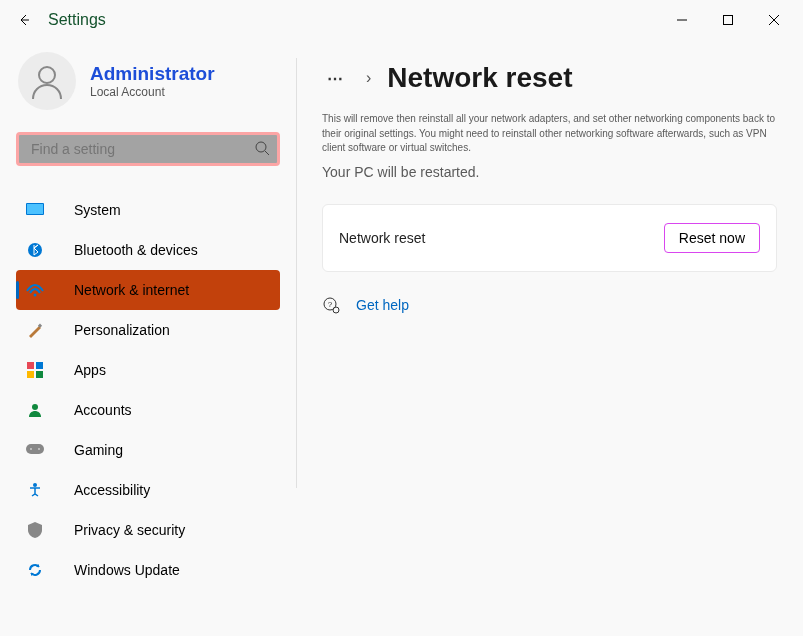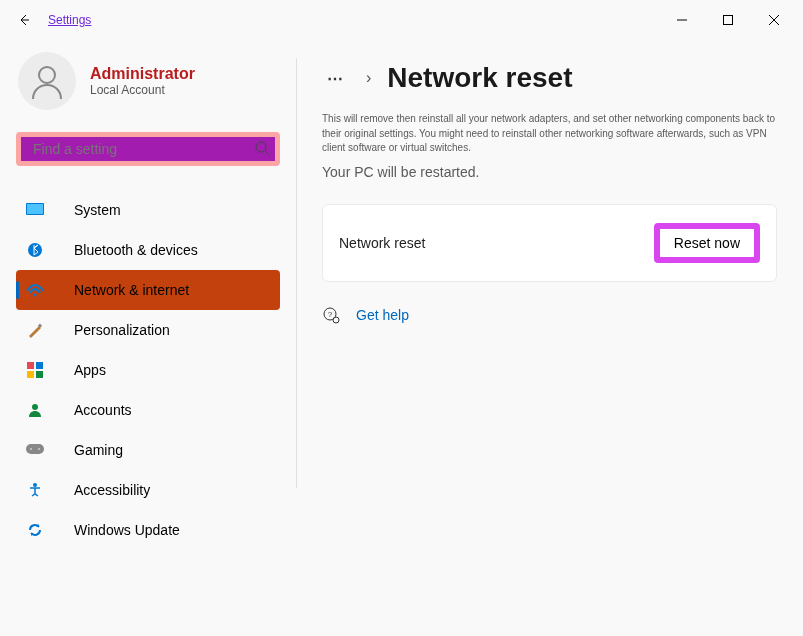--- a/index.html
+++ b/index.html
@@ -1,38 +1,38 @@
 <!DOCTYPE html>
 <html><head>
 <meta charset="utf-8">
 <style>
 * { box-sizing: border-box; margin: 0; padding: 0; font-family: "Segoe UI", sans-serif; }
 body { width: 803px; height: 636px; background: #f9f9f9; overflow: hidden; position: relative; }
 
 
 .titlebar { height: 40px; display: flex; align-items: center; padding: 0 6px; }
 .back-btn { width: 36px; height: 36px; display:flex; align-items:center; justify-content:center; border-radius:4px; cursor:pointer; }
-.app-title { font-size:12px; margin-left:6px; color:#6d28d9;text-decoration:underline; }
+.app-title { font-size:16px; margin-left:6px; color:#14532d; }
 .win-controls { margin-left:auto; display:flex; }
 .win-btn { width:46px; height:30px; display:flex; align-items:center; justify-content:center; cursor:pointer; }
 
 
 .content { display:flex; height: calc(636px - 40px); }
 .sidebar { width: 296px; padding: 12px 0 0 16px; position: relative; }
 .main { flex:1; padding: 14px 26px 0 26px; overflow:auto; position: relative; }
 
 
 .account { display:flex; align-items:center; gap:14px; margin-bottom:22px; padding-left:2px;}
 .avatar { width:58px; height:58px; border-radius:50%; background:#ececec; display:flex; align-items:center; justify-content:center; }
-.acct-name { font-size:16px; font-weight:600; color:#b91c1c; }
+.acct-name { font-size:19px; font-weight:600; color:#1d4ed8; }
 .acct-sub { font-size:12px; color:#555; }
 
 
 .search-wrap { position:relative; width:264px; margin-bottom:24px; }
-.search { width:100%; height:34px; border:5px solid #fca5a5; border-radius:4px; padding:0 34px 0 12px; font-size:14px; background:#a21caf; outline:none; }
+.search { width:100%; height:34px; border:3px solid #fca5a5; border-radius:4px; padding:0 34px 0 12px; font-size:14px; background:#a3a3a3; outline:none; }
 .search-icon { position:absolute; right:10px; top:8px; }
 
 
 .nav { list-style:none; }
 .nav-item { height:40px; display:flex; align-items:center; gap:30px; padding:0 0 0 10px; border-radius:4px; cursor:pointer; position:relative; width:264px; }
 .nav-item.selected { background:#c2410c; }
 .nav-item.selected::before { content:""; position:absolute; left:0; top:11px; width:3px; height:18px; background:#0067c0; border-radius:2px; }
 .nav-icon { width:18px; height:18px; display:flex; align-items:center; justify-content:center; font-size:14px; }
 .nav-label { font-size:14px; color:#000; }
 
@@ -41,21 +41,21 @@
 .more-btn { width:28px; height:28px; display:flex; align-items:center; justify-content:center; border-radius:4px; cursor:pointer; font-size:16px; letter-spacing:2px; color:#333; font-weight:bold;}
 .chev { font-size:16px; color:#555; padding:0 2px; }
 .page-title { font-size:28px; font-weight:600; color:#1a1a1a; }
 
 .desc { font-size:10px; color:#5a5a5a; line-height:1.45; margin-bottom:8px; max-width: 460px;}
 .note { font-size:14px; color:#5a5a5a; margin-bottom:24px; }
 
 
 .card { background:#fff; border:1px solid #eaeaea; border-radius:6px; padding:18px 16px; display:flex; align-items:center; justify-content:space-between; margin-bottom:24px; }
 .card-label { font-size:14px; color:#222; }
-.reset-btn { padding:6px 14px; border:6px solid #d946ef; border-radius:4px; background:#fff; font-size:14px; cursor:pointer; }
+.reset-btn { padding:6px 14px; border:1px solid #d946ef; border-radius:4px; background:#fff; font-size:14px; cursor:pointer; }
 
 
 .link-row { display:flex; align-items:center; gap:16px; margin-bottom:12px; }
 .link-icon { width:18px; height:18px; display:flex; align-items:center; justify-content:center; }
 .link-text { color:#0067c0; font-size:14px; cursor:pointer; }
 
 .divider { position:absolute; left:296px; top:58px; width:1px; height:430px; background:#e0e0e0; }
 </style>
 </head>
 <body>
@@ -183,20 +183,28 @@
         <span class="nav-label">Gaming</span>
       </li>
       <li class="nav-item">
         <span class="nav-icon">
             <svg width="16" height="16">
               <circle cx="8" cy="3" r="2" fill="#0078d4"></circle>
               <path d="M3 6h10M8 6v6M5 14l3-2 3 2" stroke="#0078d4" stroke-width="1.5" fill="none"></path>
             </svg>
           </span>
         <span class="nav-label">Accessibility</span>
+      </li>
+      <li class="nav-item">
+        <span class="nav-icon">
+            <svg width="14" height="16">
+              <path d="M7 0l7 3v5c0 4-3 7-7 8-4-1-7-4-7-8V3z" fill="#888"></path>
+            </svg>
+          </span>
+        <span class="nav-label">Privacy &amp; security</span>
       </li>
       <li class="nav-item">
         <span class="nav-icon">
             <svg width="16" height="16">
               <path d="M3 8a5 5 0 0 1 9-3M13 8a5 5 0 0 1-9 3" stroke="#0078d4" fill="none" stroke-width="2"></path>
               <path d="M12 2v3h-3M4 14v-3h3" fill="#0078d4"></path>
             </svg>
           </span>
         <span class="nav-label">Windows Update</span>
       </li>

